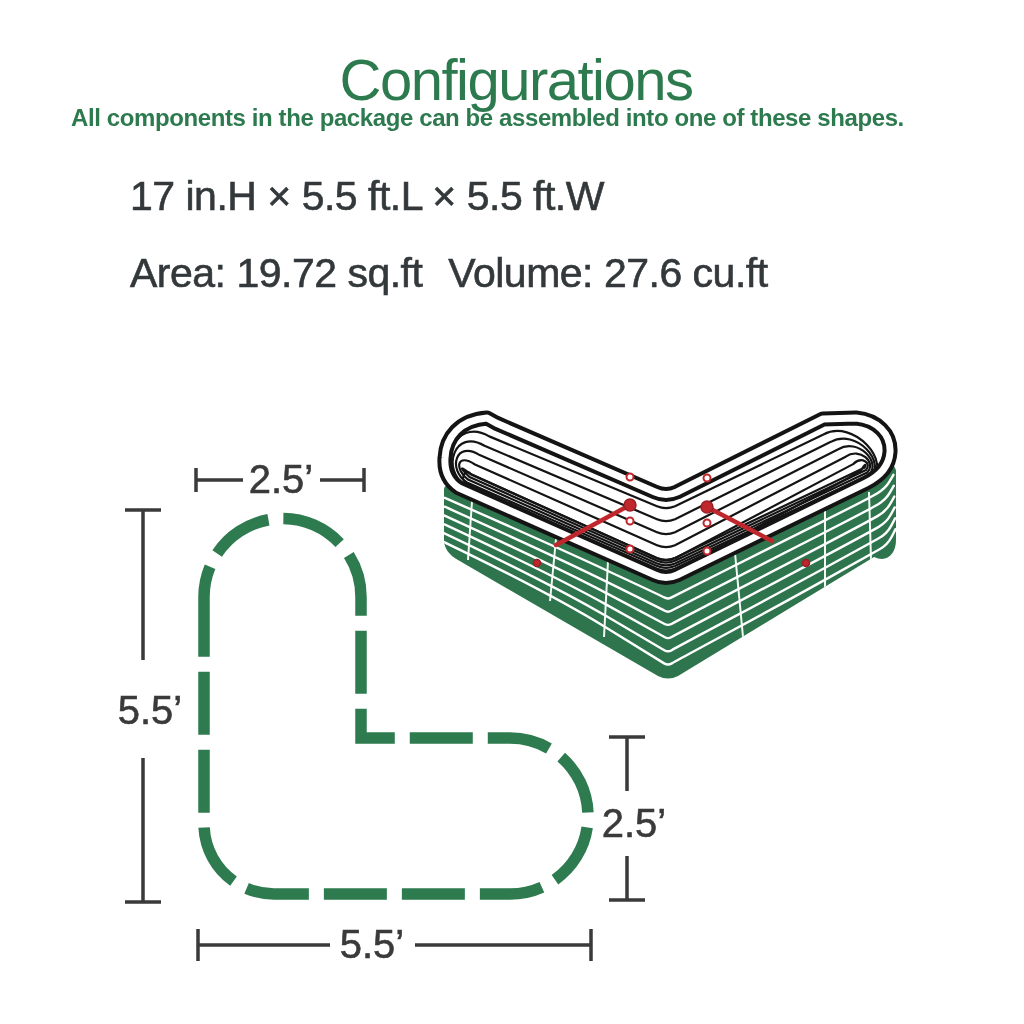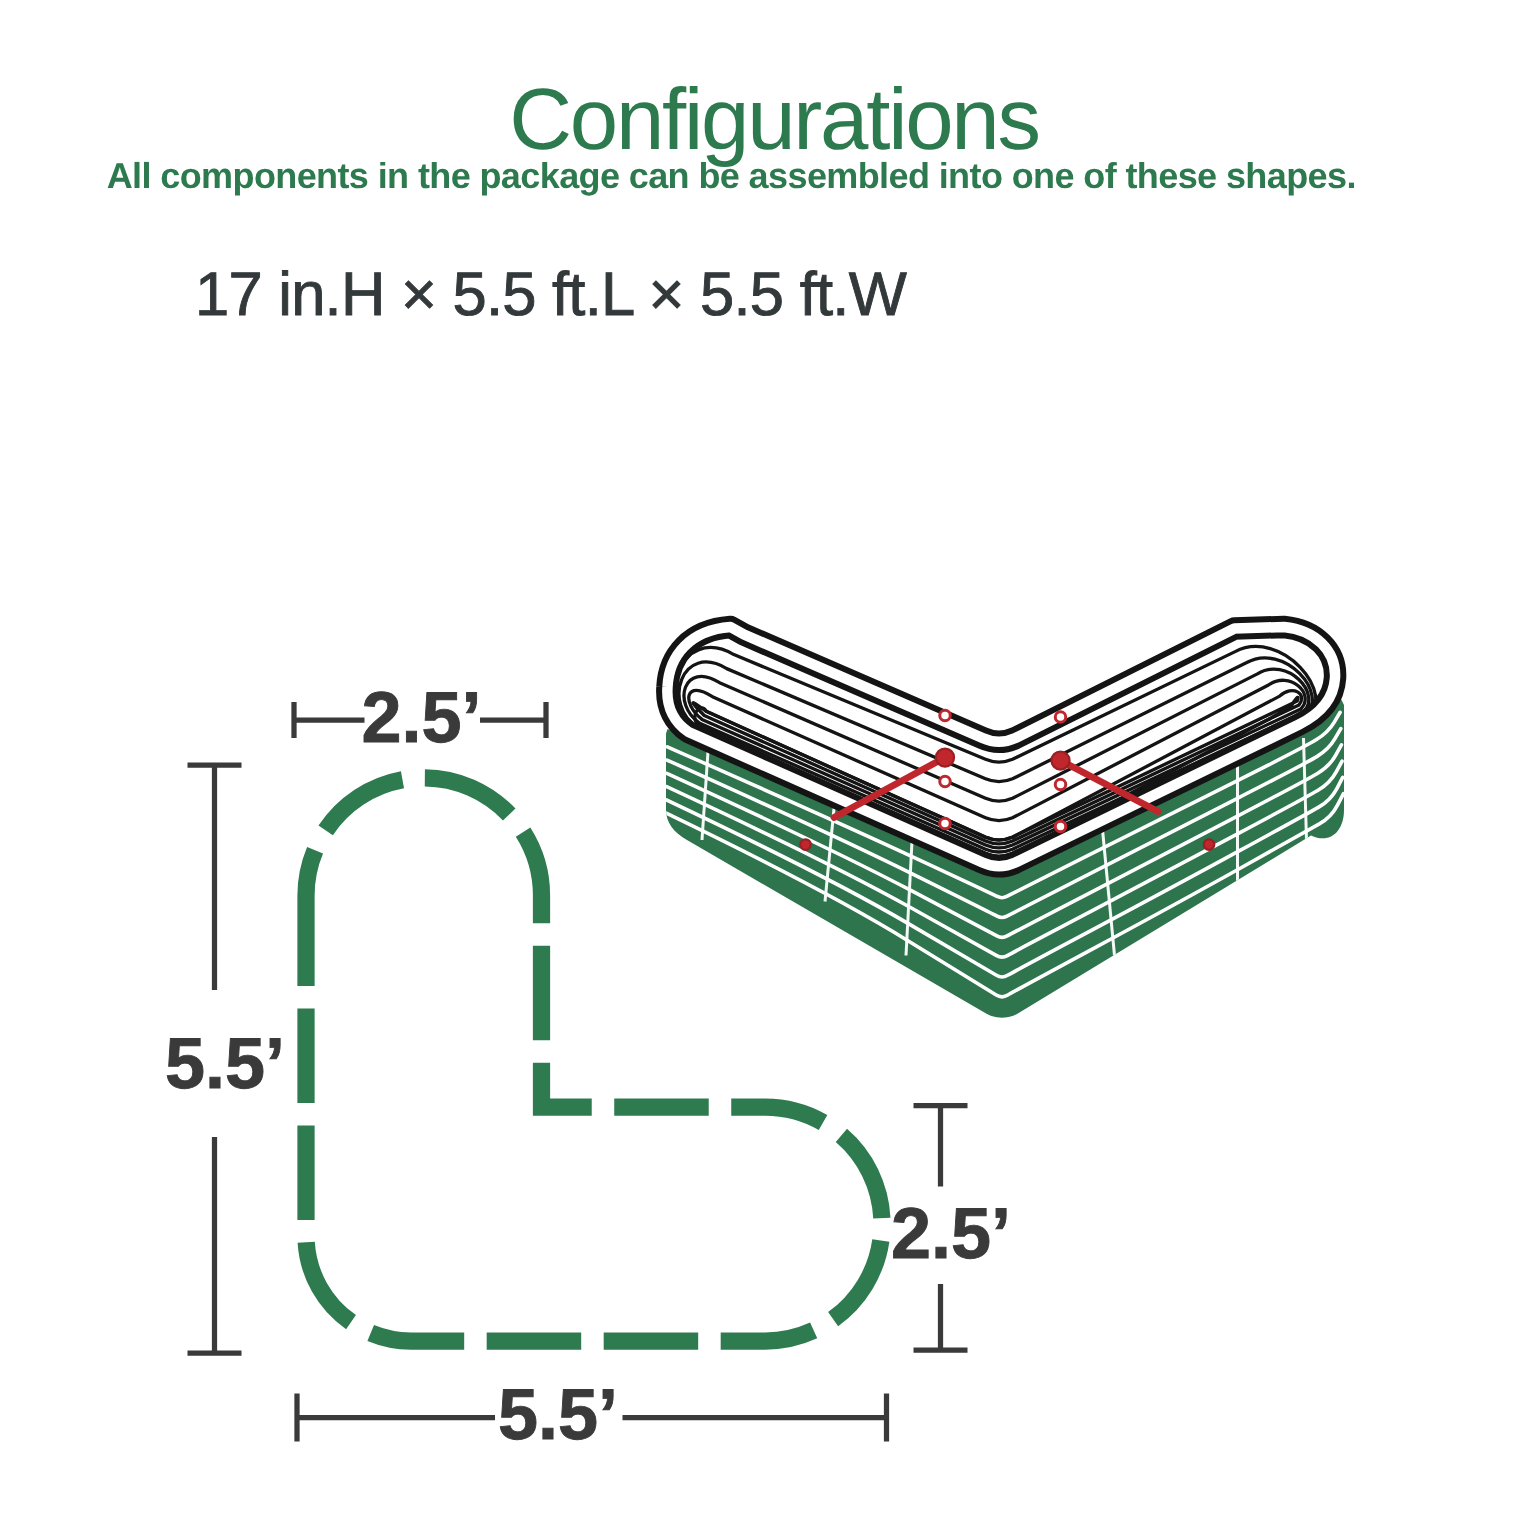--- a/index.html
+++ b/index.html
@@ -7,21 +7,21 @@
         font-family:"Liberation Sans","DejaVu Sans",sans-serif;}
   .title{position:absolute;left:0;top:42px;width:1024px;text-align:center;margin:4px;
          font-size:58px;font-weight:400;letter-spacing:-1.5px;color:var(--brand-green);}
   .subtitle{position:absolute;left:0;top:104px;width:975px;text-align:center;margin:0;
             font-size:24px;font-weight:700;letter-spacing:-0.4px;color:var(--brand-green);}
   .specs{position:absolute;left:130px;top:176px;color:var(--text-dark);}
   .spec-line{font-size:41px;font-weight:500;letter-spacing:-0.5px;color:var(--text-dark);
              -webkit-text-stroke:0.6px currentColor;line-height:1.0;margin-bottom:36px;white-space:nowrap;}
   .spec-gap{display:inline-block;width:26px;}
   .stage{position:absolute;left:0;top:0;width:1024px;height:1024px;}
-  .dimlabel{position:absolute;transform:translate(-50%,-50%);font-size:48px;font-weight:700;
+  .dimlabel{position:absolute;transform:translate(-50%,-50%);font-size:40px;font-weight:400;
             color:var(--dim-line);-webkit-text-stroke:0.6px currentColor;white-space:nowrap;}
   
   .dim{stroke:var(--dim-line);stroke-width:3.5;fill:none;stroke-linecap:butt;}
   .lshape{stroke:var(--diagram-green);stroke-width:11.5;fill:none;
           stroke-dasharray:63 15;stroke-dashoffset:-46;stroke-linecap:butt;}
   .bed-green{fill:var(--bed-green);stroke:none;}
   .rib{stroke:#ffffff;stroke-width:2.4;fill:none;stroke-linecap:round;}
   .seam{stroke:#ffffff;stroke-width:2;fill:none;opacity:.95;}
   .opening{fill:#ffffff;stroke:none;}
   .inner{stroke:var(--outline-black);stroke-width:2.2;fill:none;stroke-linejoin:round;}
@@ -34,20 +34,21 @@
 </head>
 <body>
 
 <div class="page">
 
   <h1 class="title">Configurations</h1>
   <p class="subtitle">All components in the package can be assembled into one of these shapes.</p>
 
   <div class="specs">
     <div class="spec-line">17 in.H × 5.5 ft.L × 5.5 ft.W</div>
+    <div class="spec-line"><span>Area: 19.72 sq.ft</span><span class="spec-gap"></span><span>Volume: 27.6 cu.ft</span></div>
   </div>
 
   <svg class="stage" viewBox="0 0 1024 1024">
     <defs>
       <path id="rimPath" d="M487,418 C460,420 446,437 445,458 C444,472 450,482 459,488
                             L655,575 Q666,580 677,575 L866,483
                             C878,477 889,468 890,452 C891,434 877,420 856,418
                             L823,419 L677,492 Q666,497 655,492 L496,423 Z"></path>
       <path id="wallShape" d="M445,486 L659,581 Q668,586 677,581 L869,487
                               C881,482 891,473 893,464 L896,470 L896,540

